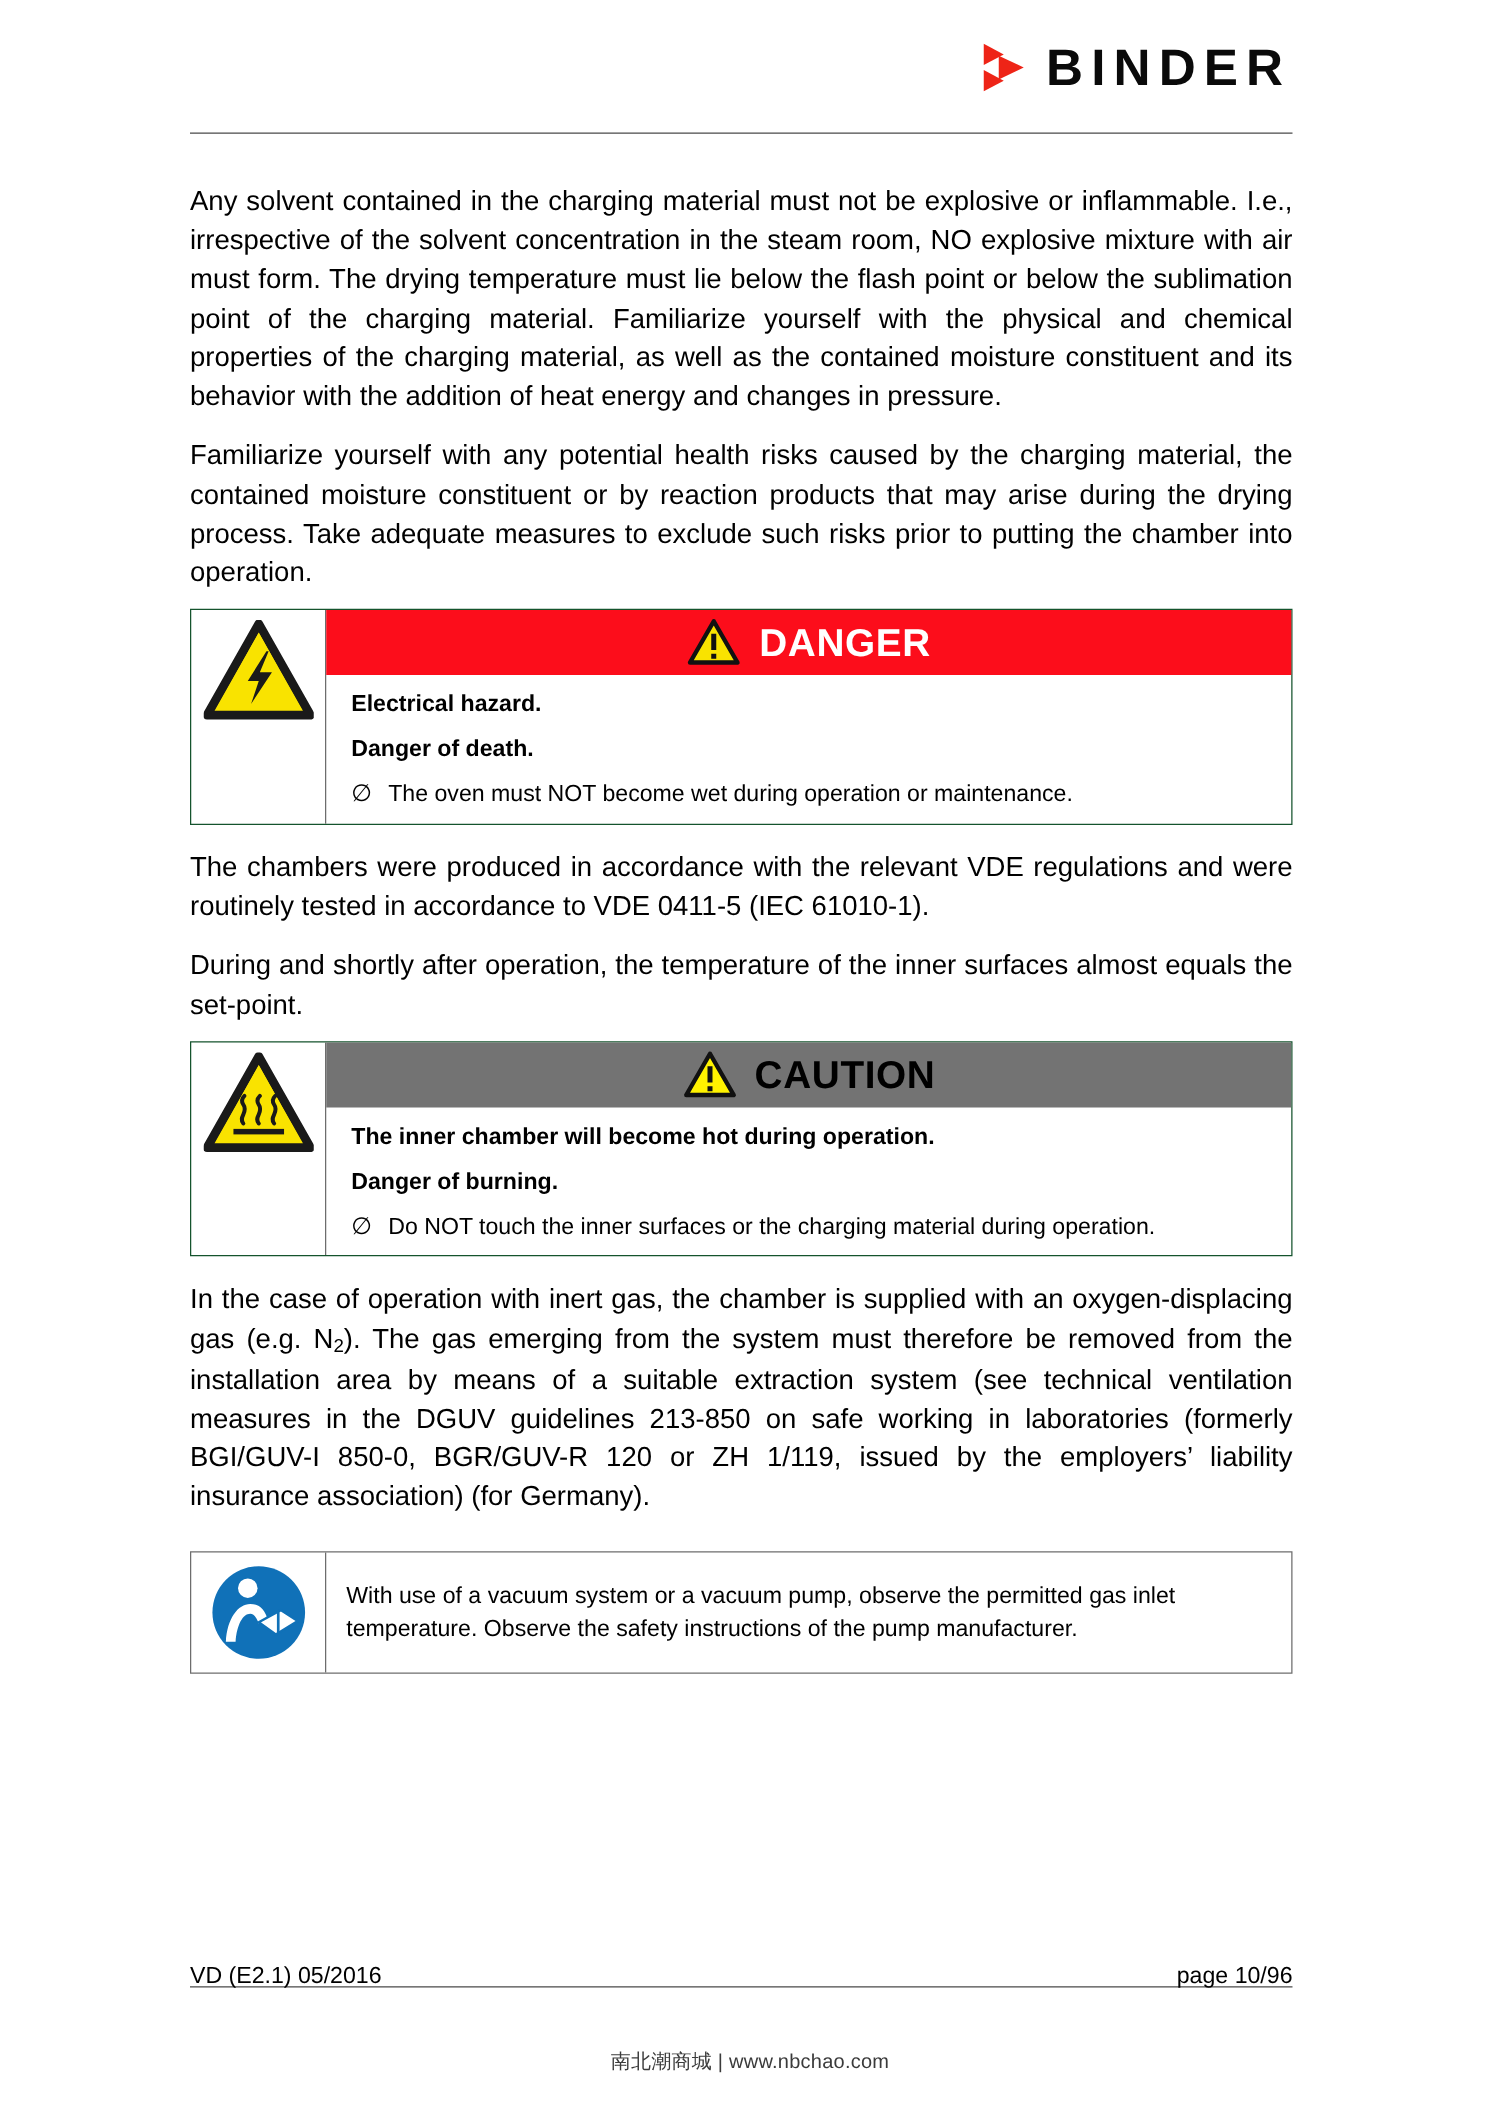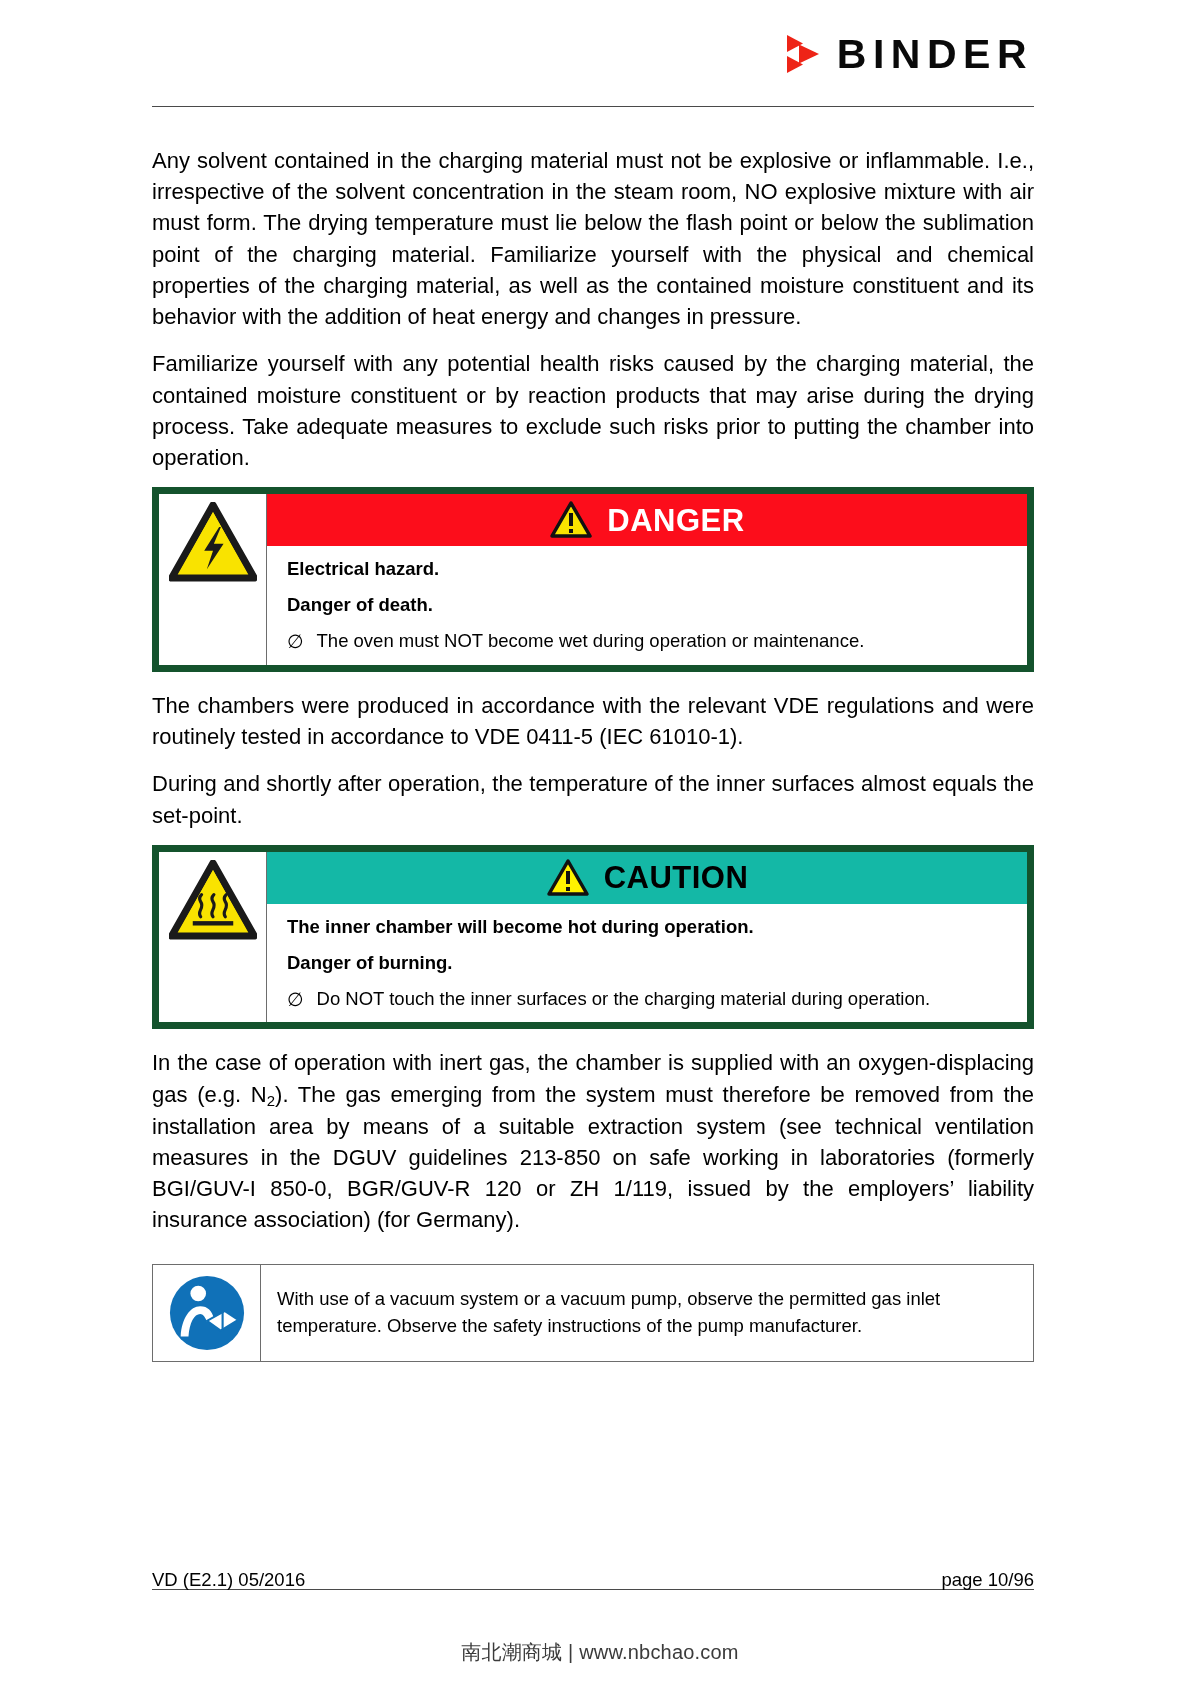--- a/index.html
+++ b/index.html
@@ -79,21 +79,21 @@
     hyphens: none;
     color: #000;
   }
   p.body.tight { margin-bottom: 14px; }
   p.body:last-child { margin-bottom: 0; }
 
   sub { font-size: 0.68em; vertical-align: -0.25em; }
 
   
   .alert {
-    border: 7px solid #14532d;
+    border: 1px solid #14532d;
     display: flex;
     width: 100%;
     box-sizing: border-box;
     margin: 6px 0 18px 0;
     background: #fff;
   }
   .alert-icon-cell {
     width: 108px;
     flex: none;
     border-right: 1px solid #6d6d6d;
@@ -109,21 +109,21 @@
   }
   .alert-banner {
     height: 52px;
     display: flex;
     align-items: center;
     justify-content: center;
     gap: 14px;
     box-sizing: border-box;
   }
   .banner-danger { background: #fc0d1b; }
-  .banner-caution { background: #14b8a6; }
+  .banner-caution { background: #737373; }
   .banner-word {
     font-size: 31px;
     font-weight: 700;
     letter-spacing: 0.5px;
     line-height: 1;
   }
   .banner-word.on-red { color: #ffffff; }
   .banner-word.on-yellow { color: #000000; }
   .banner-tri { width: 44px; height: 40px; flex: none; display:block; }
 
@@ -193,21 +193,21 @@
     justify-content: space-between;
     align-items: baseline;
     font-size: 18.5px;
   }
   .watermark {
     position: absolute;
     left: 0;
     top: 1638px;
     width: 1200px;
     text-align: center;
-    font-size: 20px;
+    font-size: 16px;
     color: #3b3b3b;
     letter-spacing: 0.2px;
   }
 </style>
 </head>
 <body>
 
 <div class="page">
 
   <div class="header">

